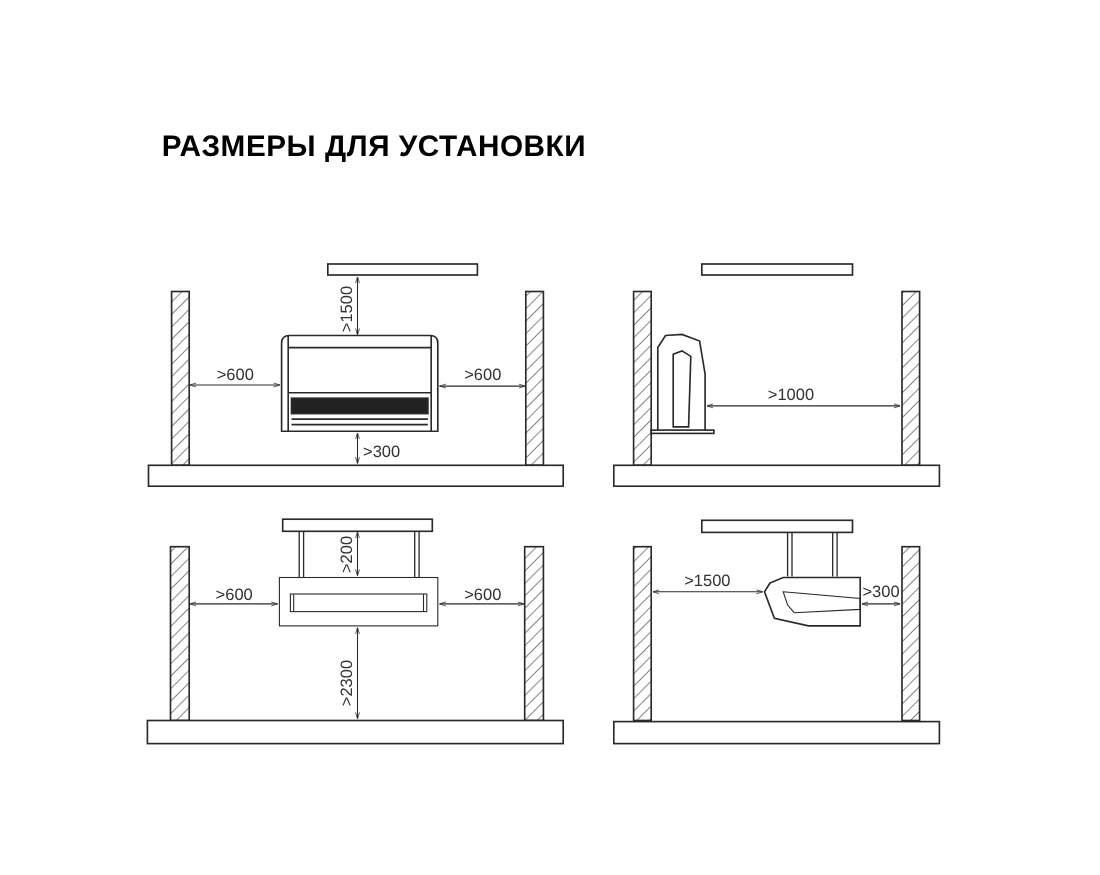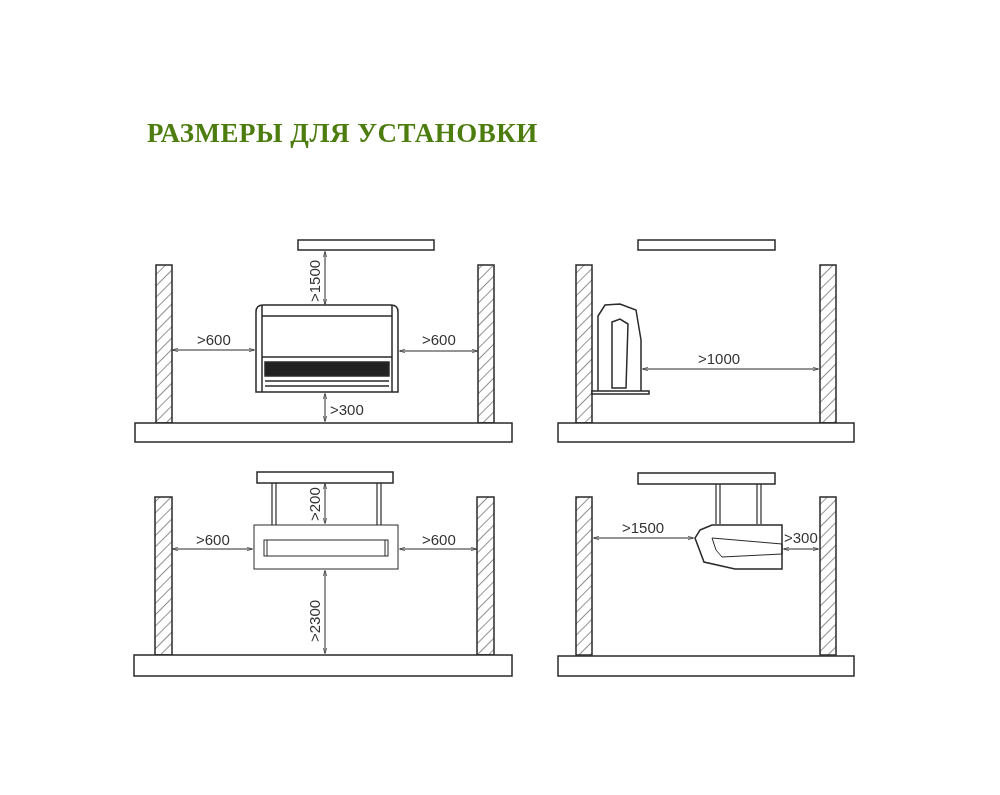--- a/index.html
+++ b/index.html
@@ -1,17 +1,17 @@
 <!DOCTYPE html>
 <html><head>
 <meta charset="utf-8">
 <style>
   html, body { margin: 0; padding: 0; background: #ffffff; }
   body { width: 1000px; height: 795px; position: relative; overflow: hidden; font-family: "DejaVu Sans", sans-serif; }
-  .title { position: absolute; left: 147px; top: 118px; font-family: Liberation Serif, serif; font-weight: bold; font-size: 27px; color: #4d7c0f; letter-spacing: 0.5px; }
+  .title { position: absolute; left: 147px; top: 118px; font-family: Liberation Sans, sans-serif; font-weight: bold; font-size: 27px; color: #000000; letter-spacing: 0.5px; }
   svg { position: absolute; left: 0; top: 0; }
   .dim { font-family: "Liberation Sans", sans-serif; font-size: 15px; fill: #333; }
 </style>
 </head>
 <body>
 
 <div class="title">РАЗМЕРЫ ДЛЯ УСТАНОВКИ</div>
 
 <svg width="1000" height="795" viewBox="0 0 1000 795" xmlns="http://www.w3.org/2000/svg">
   <defs>

